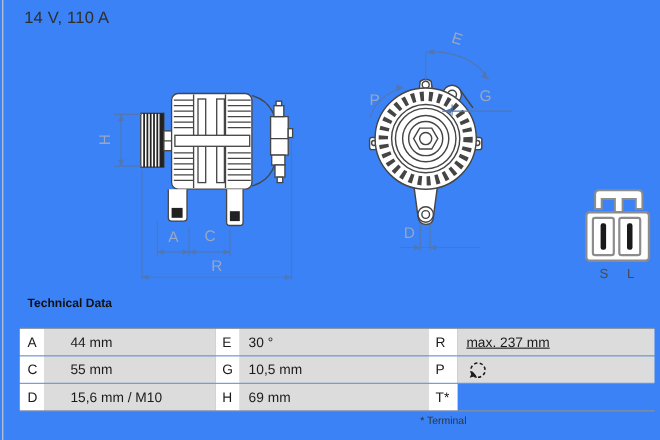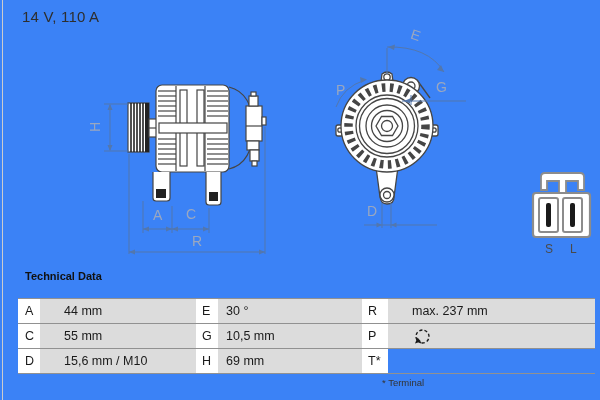--- a/index.html
+++ b/index.html
@@ -16,23 +16,23 @@
   #tech-title { position:absolute; left:25px; top:270px; font-size:11px; font-weight:bold; color:#111; }
 
   #tech-table { position:absolute; left:18px; top:298px; width:577px; border-top:1px solid #919191; font-size:12.5px; color:#1a1a1a; }
   .trow { display:flex; height:25px; border-bottom:1px solid #919191; align-items:stretch; }
   .cell { display:flex; align-items:center; }
   .kcell { background:#ffffff; }
   .vcell { background:#dcdcdc; }
   .k1 { width:22px; padding-left:7px; }
   .v1 { width:156px; padding-left:24px; }
   .k2 { width:22px; padding-left:6px; }
-  .v2 { width:144px; padding-left:8px; }
+  .v2 { width:172px; padding-left:8px; }
   .k3 { width:26px; padding-left:6px; }
-  .v3 { flex:1; padding-left:24px; }
+  .v3 { flex:1; padding-left:8px;text-decoration:underline; }
 
   #footnote { position:absolute; left:382px; top:377px; font-size:9.5px; color:#333; }
 </style>
 </head>
 <body>
 
 <div id="page">
   <div id="left-edge"></div>
 
   <div id="rating">14 V, 110 A</div>

